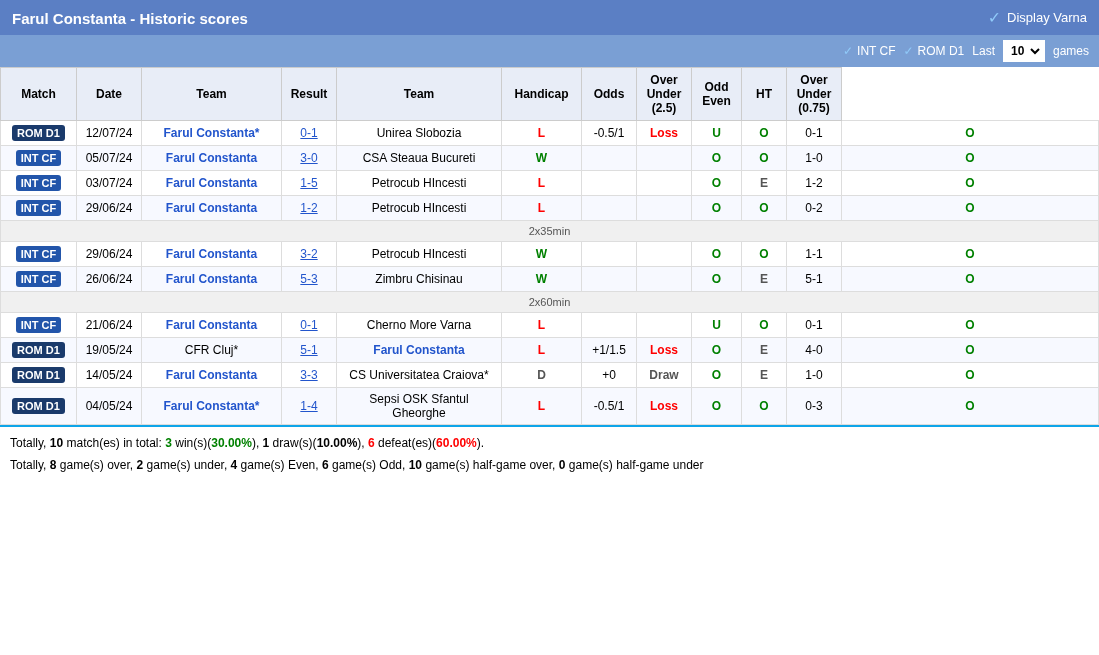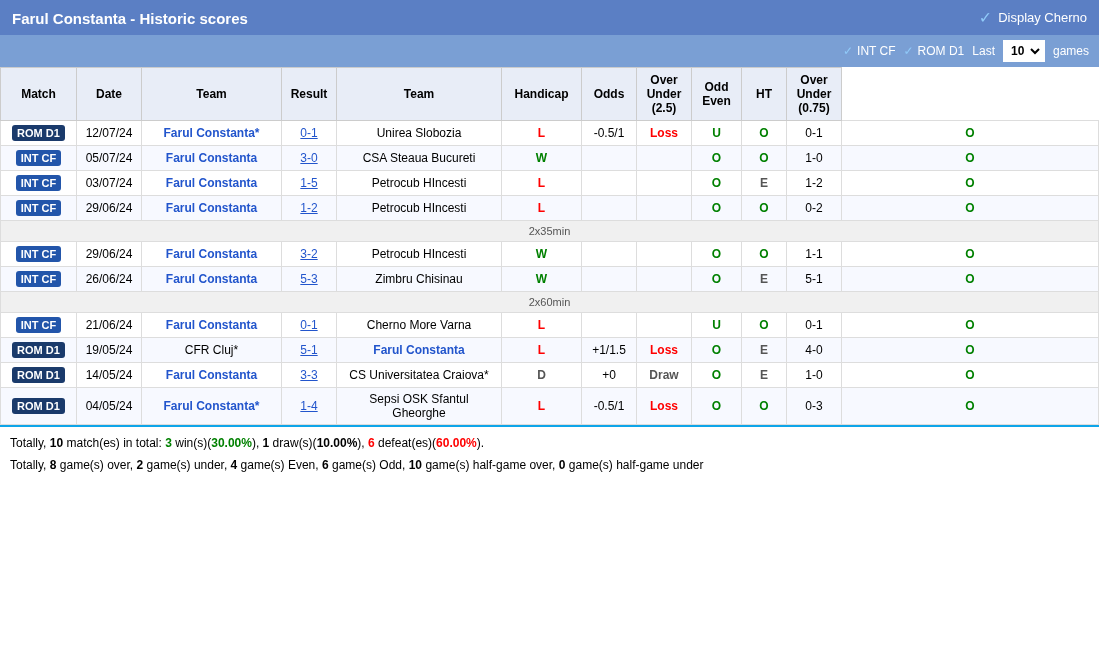--- a/index.html
+++ b/index.html
@@ -95,21 +95,21 @@
   </style>
 </head>
 <body>
 
 <div>
 
   <div class="header">
     <span class="header-title">Farul Constanta - Historic scores</span>
     <div class="header-right">
       <span style="color:#90caf9; font-size:16px;">✓</span>
-      <span style="font-size:13px;">Display Cherno</span>
+      <span style="font-size:13px;">Display Varna</span>
     </div>
   </div>
 
   <div class="filter-bar">
     <label>
       <span style="color:#90caf9;">✓</span>
       <span>INT CF</span>
     </label>
     <label>
       <span style="color:#90caf9;">✓</span>

